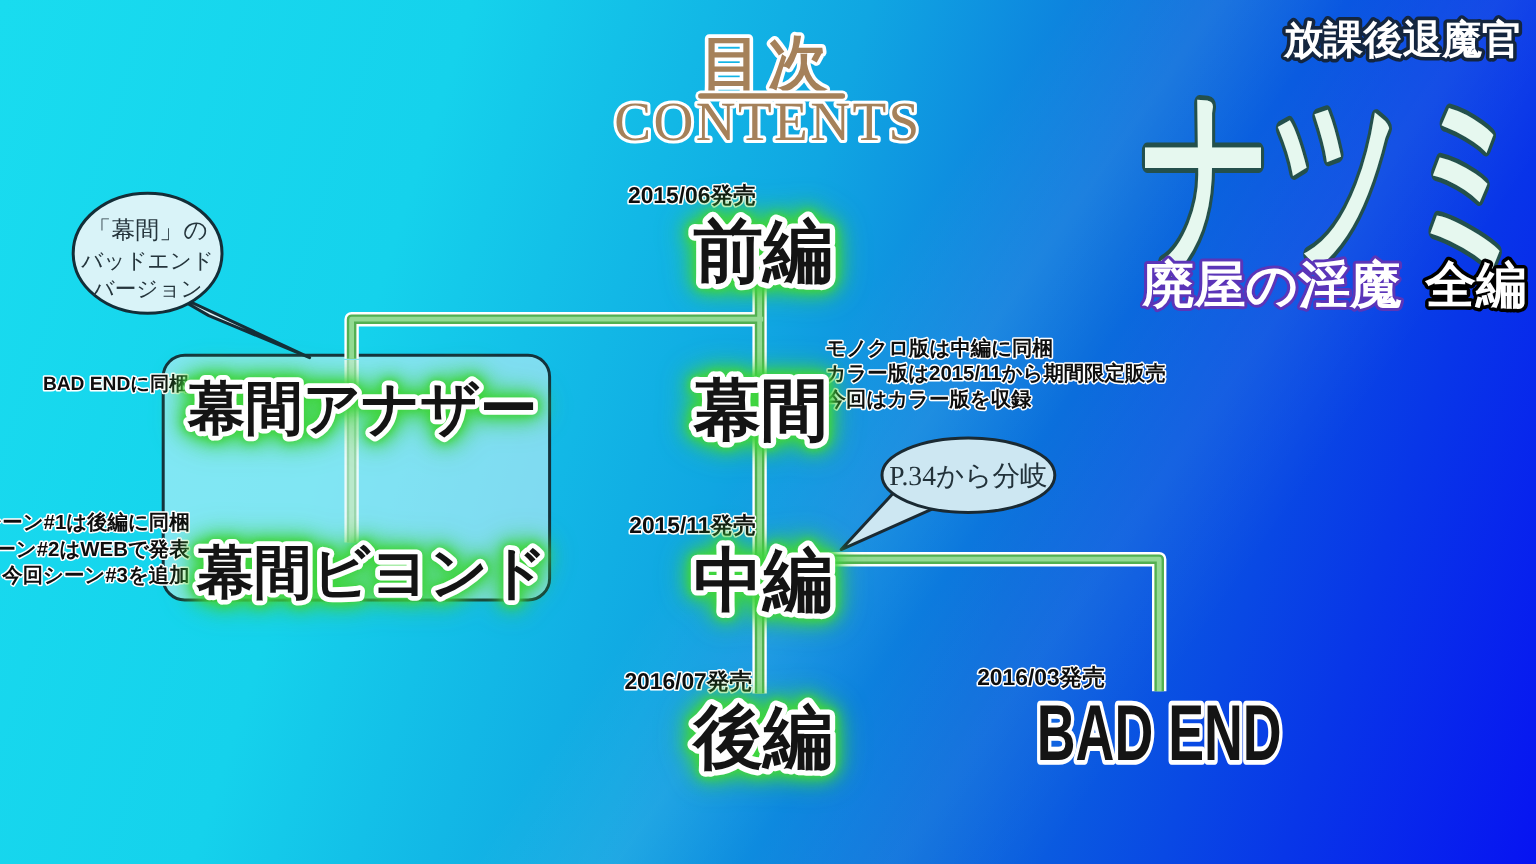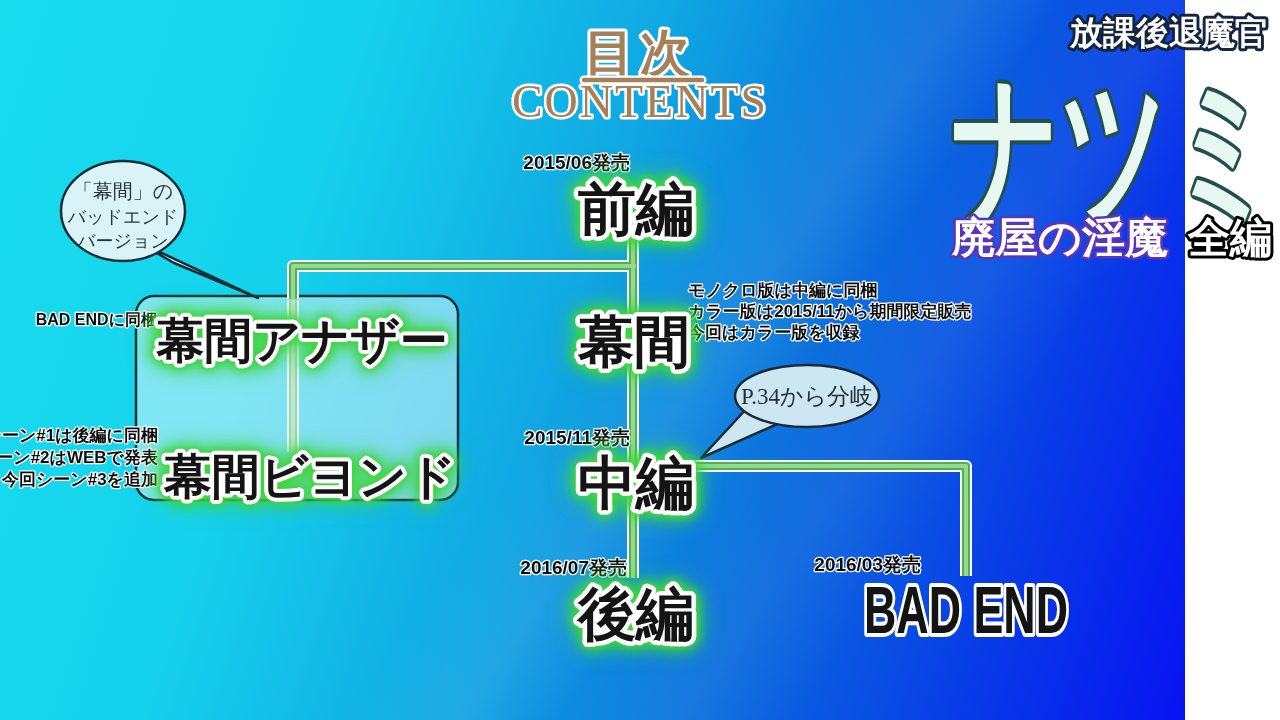--- a/index.html
+++ b/index.html
@@ -1,17 +1,17 @@
 <!DOCTYPE html>
 <html><head>
 <meta charset="utf-8">
 <style>
   html,body{margin:0;padding:0;width:1280px;height:720px;overflow:hidden;}
   .stage{
-    position:relative;width:1185px;height:720px;
+    position:relative;width:1280px;height:720px;
     background:linear-gradient(108deg,#19dcef 0%,#15d2ec 26%,#10a6e2 48%,#0b6edc 66%,#0836e8 86%,#0713f2 100%);
     font-family:"Liberation Sans",sans-serif;
   }
   .streaks{
     position:absolute;inset:0;pointer-events:none;
     background:linear-gradient(125deg,transparent 50%,rgba(255,255,255,0.07) 57%,transparent 63%,rgba(255,255,255,0.05) 70%,transparent 77%);
   }
   svg{position:absolute;left:0;top:0;}
   text{font-family:"Liberation Sans",sans-serif;}
   .serif{font-family:"Liberation Serif",serif;}

